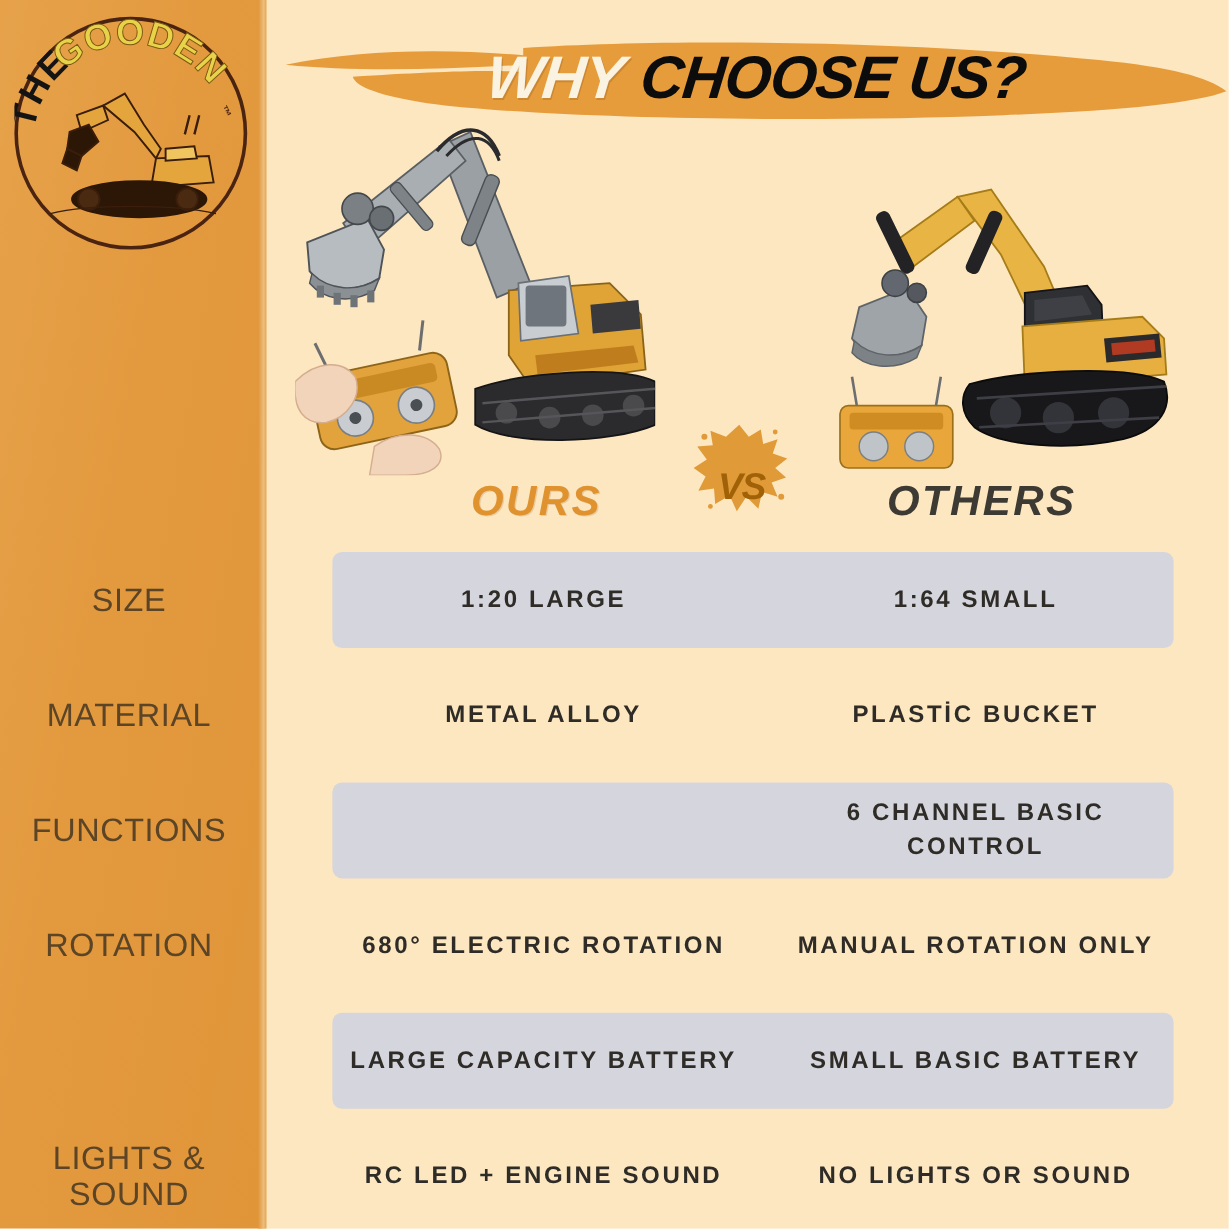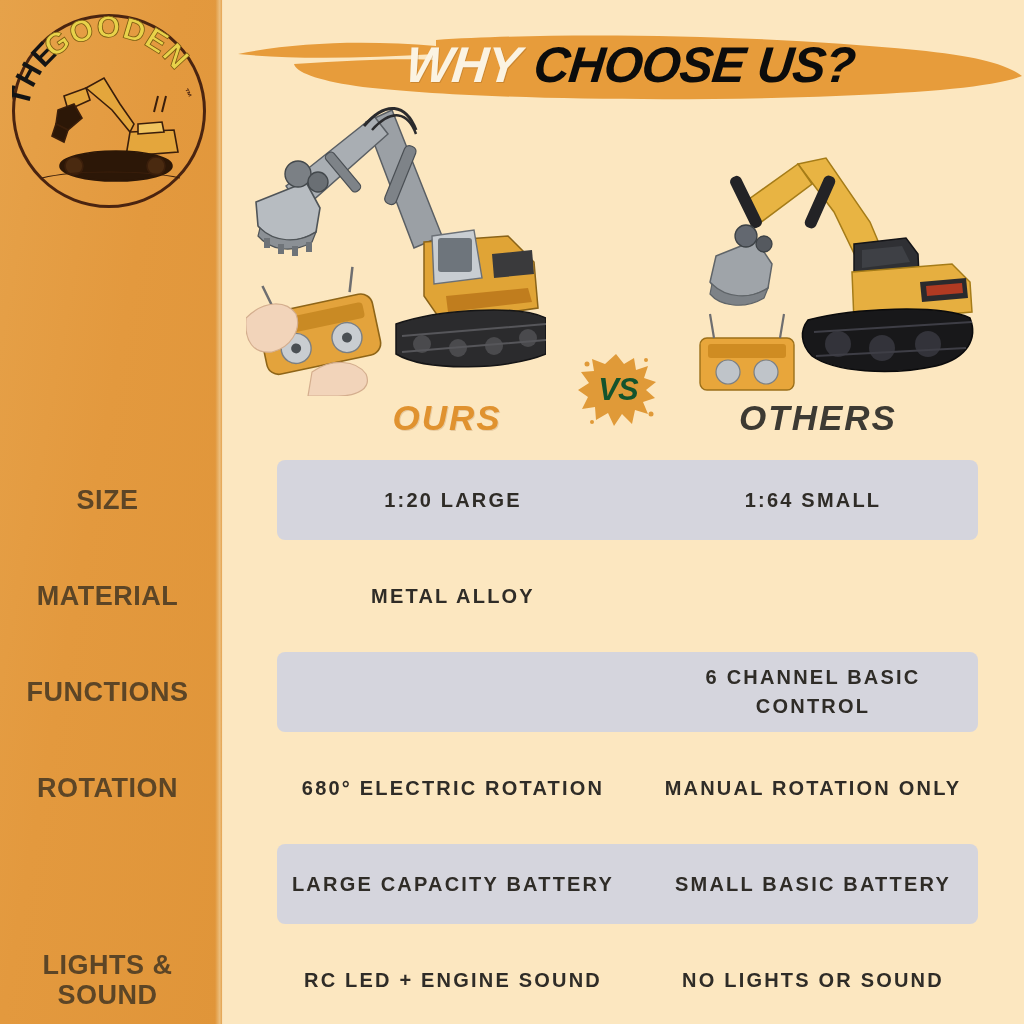--- a/index.html
+++ b/index.html
@@ -137,29 +137,29 @@
   }
 
   
   .vs-badge {
     position: absolute;
     left: 578px; top: 352px;
     width: 80px; height: 76px;
   }
   .vs-text {
     position: absolute;
-    left: 578px; top: 352px;
+    left: 578px; top: 368px;
     width: 80px; height: 76px;
     display: flex;
     align-items: center;
     justify-content: center;
     font-size: 31px;
     font-weight: bold;
     font-style: italic;
-    color: #14532d;
+    color: #a16207;
     letter-spacing: -1px;
   }
 
   
   .rows {
     position: absolute;
     left: 0; top: 452px;
     width: 1024px;
   }
   .row {
@@ -183,21 +183,21 @@
     width: 215px;
     height: 96px;
     display: flex;
     align-items: center;
     justify-content: center;
     text-align: center;
     color: #5C4526;
     font-size: 27px;
     letter-spacing: 0.5px;
     line-height: 1.12;
-    font-weight: bold;
+    font-weight: normal;
   }
   .row-cell {
     position: absolute;
     top: 0;
     height: 96px;
     display: flex;
     align-items: center;
     justify-content: center;
     text-align: center;
     font-size: 20px;
@@ -368,20 +368,21 @@
       <div class="row-band"></div>
       <div class="row-label">SIZE</div>
       <div class="row-cell cell-ours">1:20 LARGE</div>
       <div class="row-cell cell-others">1:64 SMALL</div>
     </div>
 
     <div class="row plain">
       <div class="row-band"></div>
       <div class="row-label">MATERIAL</div>
       <div class="row-cell cell-ours">METAL ALLOY</div>
+      <div class="row-cell cell-others">PLASTİC BUCKET</div>
     </div>
 
     <div class="row">
       <div class="row-band"></div>
       <div class="row-label">FUNCTIONS</div>
       <div class="row-cell cell-others">6 CHANNEL BASIC CONTROL</div>
     </div>
 
     <div class="row plain">
       <div class="row-band"></div>

